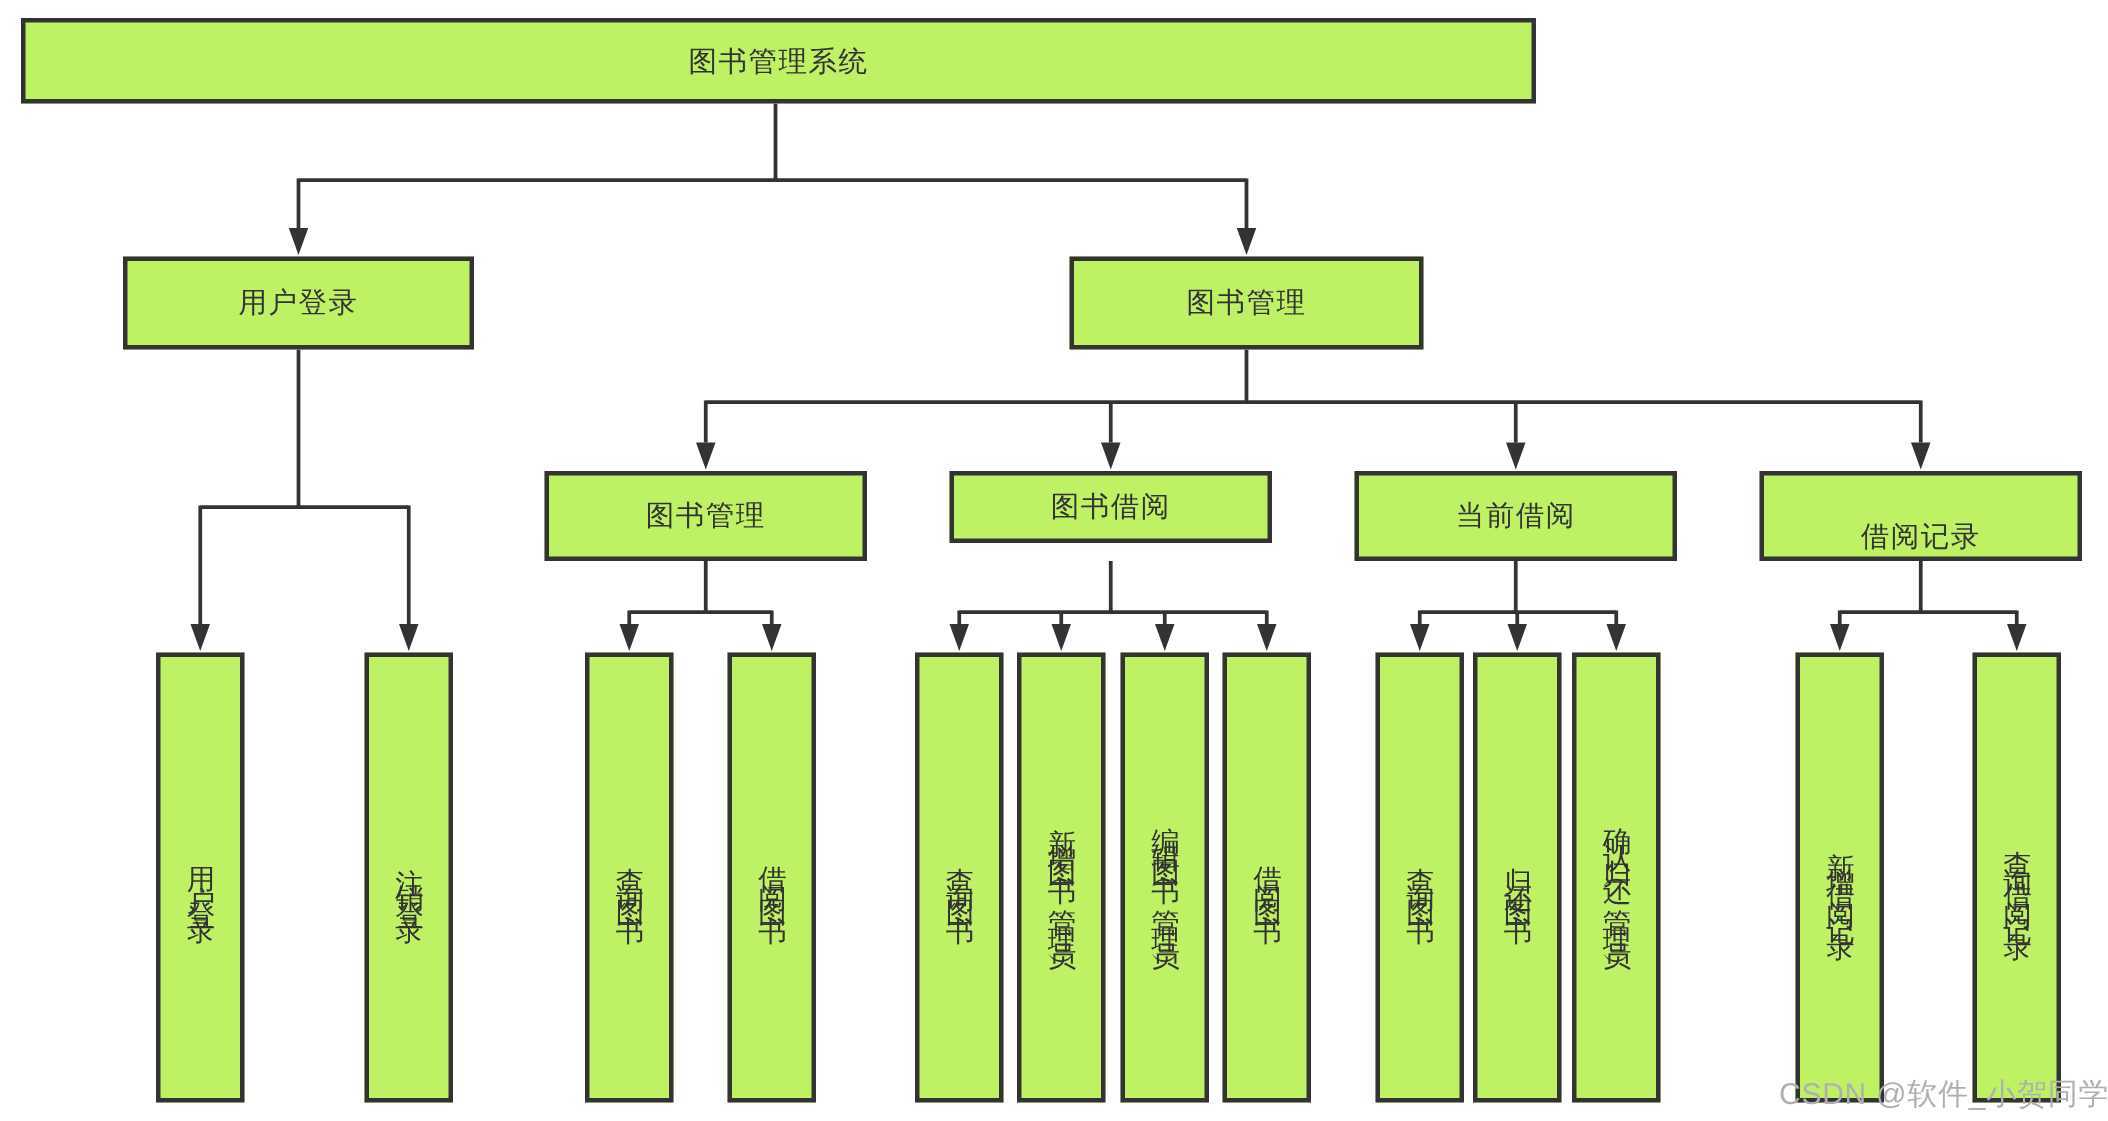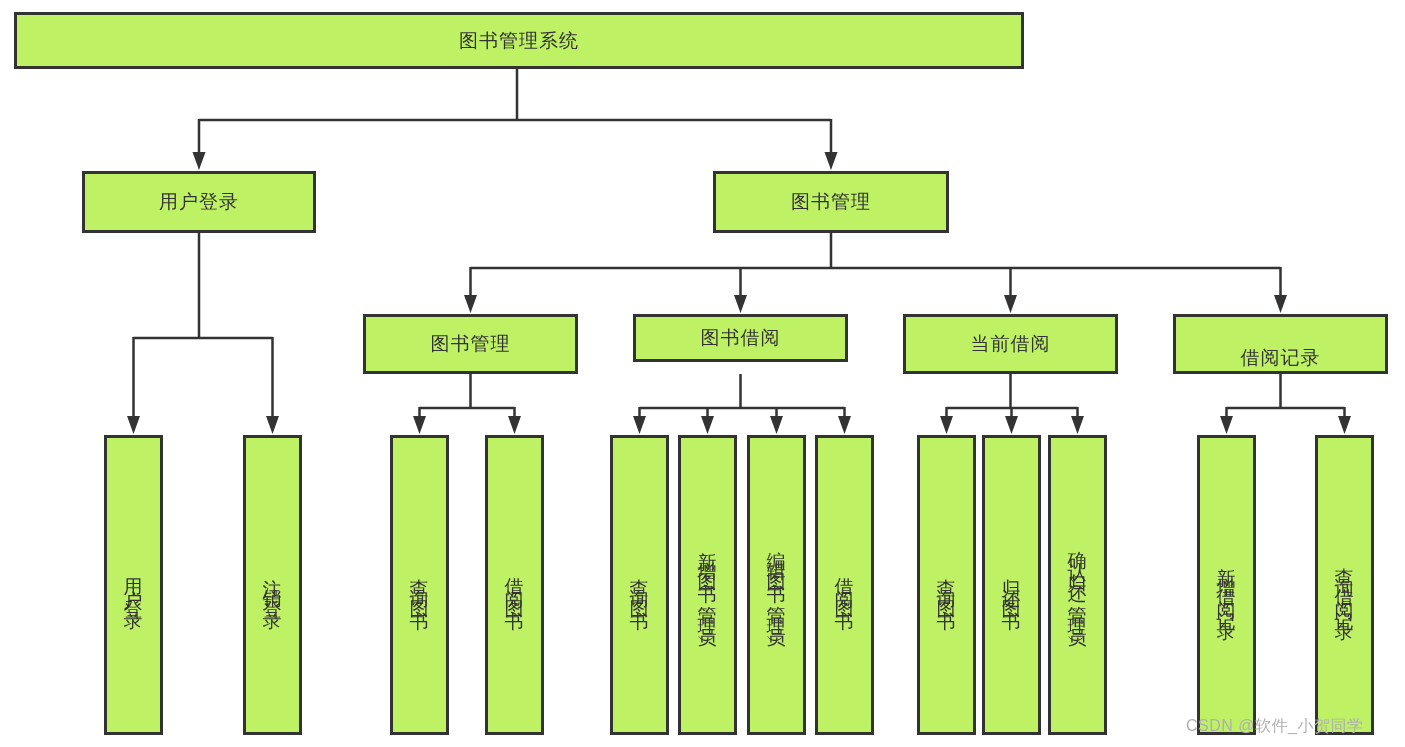--- a/index.html
+++ b/index.html
@@ -25,21 +25,21 @@
     writing-mode:vertical-rl;
     text-orientation:mixed;
     letter-spacing:11px;
     line-height:1;
     font-size:19px;
     white-space:nowrap;
   }
   .watermark{
     position:absolute;
     left:1186px;top:716px;
-    font-size:16px;
+    font-size:20px;
     color:#b0b0b0;
     letter-spacing:0.5px;
     white-space:nowrap;
   }
 </style>
 </head>
 <body>
 
 <div class="stage">
 

